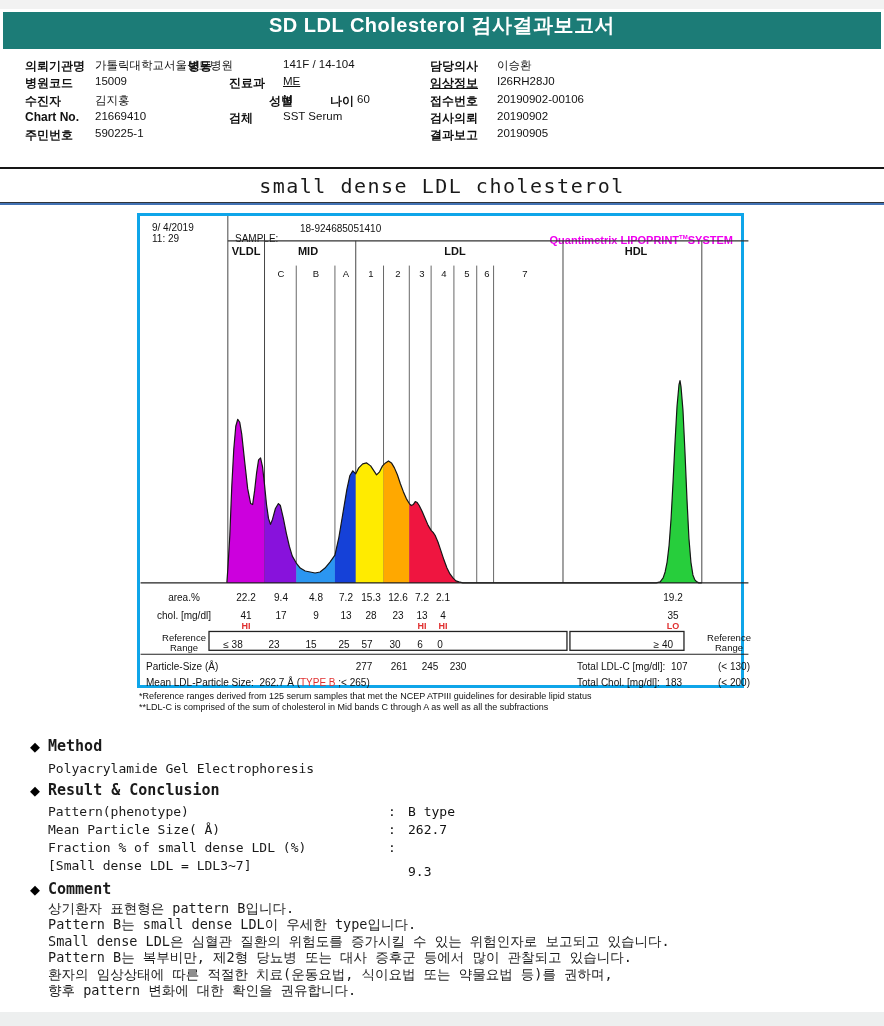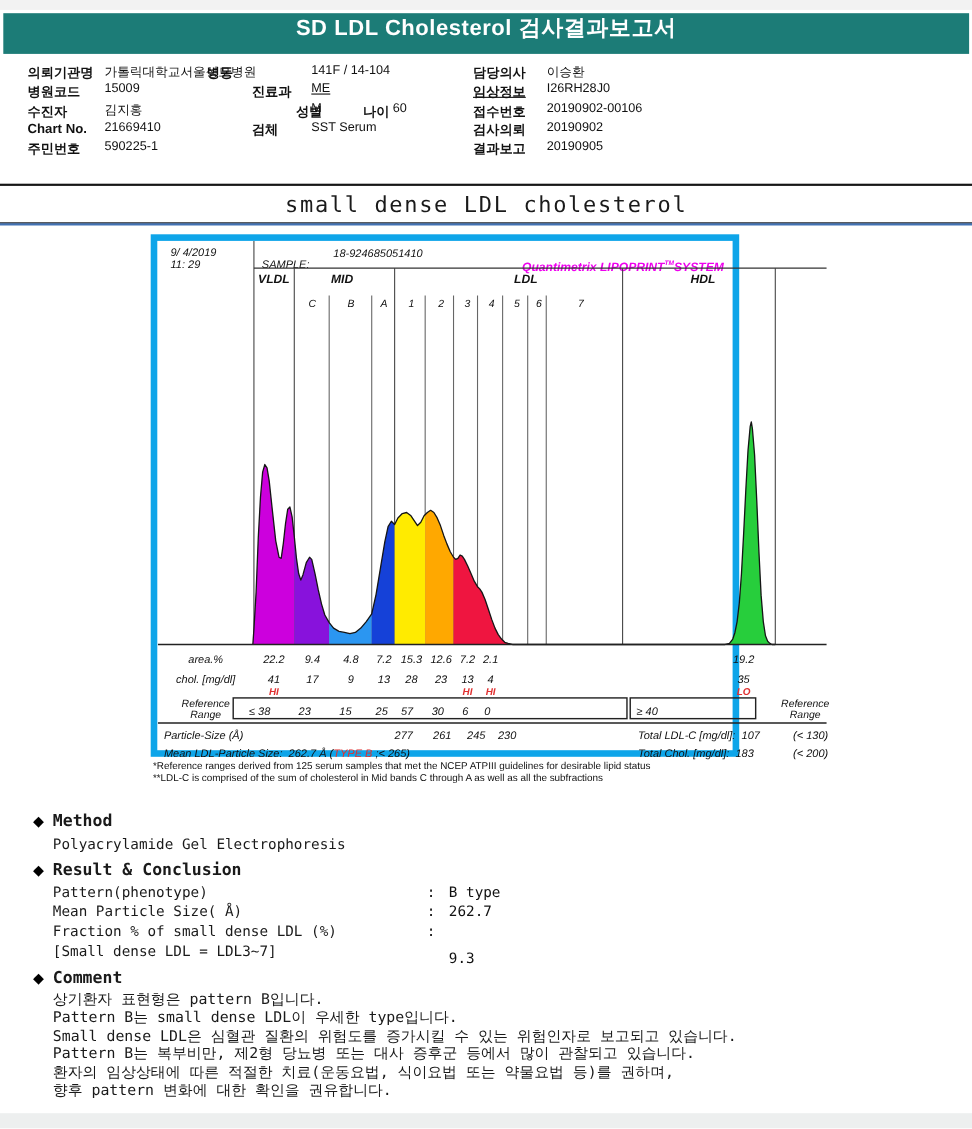--- a/index.html
+++ b/index.html
@@ -15,21 +15,21 @@
   
   .pt-row{position:absolute;left:0;width:884px;height:16px;font-size:11.5px;white-space:nowrap;}
   .pt-row span{position:absolute;white-space:nowrap;}
   .pl{font-weight:bold;font-size:12px;}
   
   #black-rule{left:0;top:167px;width:884px;height:2px;background:#161616;}
   #blue-rule{left:0;top:202px;width:884px;height:0;border-top:1px solid #30343a;border-bottom:1px solid #30343a;}
   #blue-rule .inner{height:2px;background:#4272B4;}
   #section-title{left:0;top:174px;width:884px;text-align:center;font-size:20px;letter-spacing:1.5px;color:#1a1a1a;}
   
-  #chartbox{left:137px;top:213px;width:535px;height:475px;border:6px solid #0ea5e9;box-sizing:border-box;background:#fff;font-style:italic;}
+  #chartbox{left:137px;top:213px;width:607px;height:475px;border:3px solid #0ea5e9;box-sizing:border-box;background:#fff;}
   #chartbox .ct{position:absolute;font-size:10px;white-space:pre;}
   .footnote{left:139px;width:740px;font-size:9px;color:#111;}
   
   .bullet{position:absolute;left:30px;font-size:13px;color:#000;}
   .shead{position:absolute;left:48px;font-size:15px;font-weight:600;color:#1a1a1a;}
   .sbody{position:absolute;left:48px;font-size:13px;color:#1a1a1a;white-space:pre;}
   .rsep{position:absolute;left:388px;font-size:13px;}
   .rval{position:absolute;left:408px;font-size:13px;}
   .cline{position:absolute;left:48px;font-size:13.5px;white-space:nowrap;color:#1a1a1a;}
 </style>
@@ -123,21 +123,21 @@
       <polygon points="271,370 271,290 273,292 275,291 277,288 279,289 281,292 284,298 287,305 290,312 293,317 295,319 297,322 300,329 303,338 306,347 309,355 312,361 315,365 318,368 321,369 325,370 330,370 330,370" fill="#EF1540" stroke="none"></polygon>
       <polygon points="520,370 520,370 524,369 527,365 529,359 531,349 533,332 535,305 537,268 539,228 541,192 543,170 544,166 545,172 547,196 549,238 551,285 553,325 555,349 557,362 559,367 561,369 563,370 566,370 566,370" fill="#27CE3C" stroke="none"></polygon>
       <polyline points="87,370 88,356 90,322 92,272 94,235 96,212 98,205 100,208 102,220 105,248 108,275 111,290 113,291 115,277 117,259 119,246 121,244 123,253 125,271 127,291 129,305 131,311 133,306 136,295 139,290 141,292 144,305 147,320 150,333 153,343 157,350 161,355 166,358 171,359 176,360 181,359 186,355 191,349 196,342 200,324 204,300 208,276 211,262 214,257 217,260 220,254 224,250 228,249 232,252 236,258 238,261 241,258 244,252 247,249 250,247 253,249 256,254 259,261 262,270 265,278 268,285 271,290 273,292 275,291 277,288 279,289 281,292 284,298 287,305 290,312 293,317 295,319 297,322 300,329 303,338 306,347 309,355 312,361 315,365 318,368 321,369 325,370 520,370 524,369 527,365 529,359 531,349 533,332 535,305 537,268 539,228 541,192 543,170 544,166 545,172 547,196 549,238 551,285 553,325 555,349 557,362 559,367 561,369 563,370 566,370" fill="none" stroke="#151515" stroke-width="1.2" stroke-linejoin="round"></polyline>
       <line x1="0" y1="370" x2="613" y2="370" stroke="#222" stroke-width="1.2"></line>
       <line x1="0" y1="442" x2="613" y2="442" stroke="#222" stroke-width="1.2"></line>
       <rect x="69" y="419" width="361" height="19" fill="none" stroke="#222" stroke-width="1.3"></rect>
       <rect x="433" y="419" width="115" height="19" fill="none" stroke="#222" stroke-width="1.3"></rect>
     </svg>
     <div style="position: absolute; white-space: pre; top: 29px; font-size: 11px; left: 106px; transform: translateX(-50%); font-weight: bold;">VLDL</div>
     <div style="position: absolute; white-space: pre; top: 29px; font-size: 11px; left: 168px; transform: translateX(-50%); font-weight: bold;">MID</div>
-    <div style="position: absolute; white-space: pre; top: 29px; font-size: 11px; left: 335px; transform: translateX(-50%); font-weight: bold;">LDL</div>
+    <div style="position: absolute; white-space: pre; top: 29px; font-size: 11px; left: 315px; transform: translateX(-50%); font-weight: bold;">LDL</div>
     <div style="position: absolute; white-space: pre; top: 29px; font-size: 11px; left: 496px; transform: translateX(-50%); font-weight: bold;">HDL</div>
     <div style="position: absolute; white-space: pre; top: 52px; font-size: 9.5px; left: 141px; transform: translateX(-50%);">C</div>
     <div style="position: absolute; white-space: pre; top: 52px; font-size: 9.5px; left: 176px; transform: translateX(-50%);">B</div>
     <div style="position: absolute; white-space: pre; top: 52px; font-size: 9.5px; left: 206px; transform: translateX(-50%);">A</div>
     <div style="position: absolute; white-space: pre; top: 52px; font-size: 9.5px; left: 231px; transform: translateX(-50%);">1</div>
     <div style="position: absolute; white-space: pre; top: 52px; font-size: 9.5px; left: 258px; transform: translateX(-50%);">2</div>
     <div style="position: absolute; white-space: pre; top: 52px; font-size: 9.5px; left: 282px; transform: translateX(-50%);">3</div>
     <div style="position: absolute; white-space: pre; top: 52px; font-size: 9.5px; left: 304px; transform: translateX(-50%);">4</div>
     <div style="position: absolute; white-space: pre; top: 52px; font-size: 9.5px; left: 327px; transform: translateX(-50%);">5</div>
     <div style="position: absolute; white-space: pre; top: 52px; font-size: 9.5px; left: 347px; transform: translateX(-50%);">6</div>

